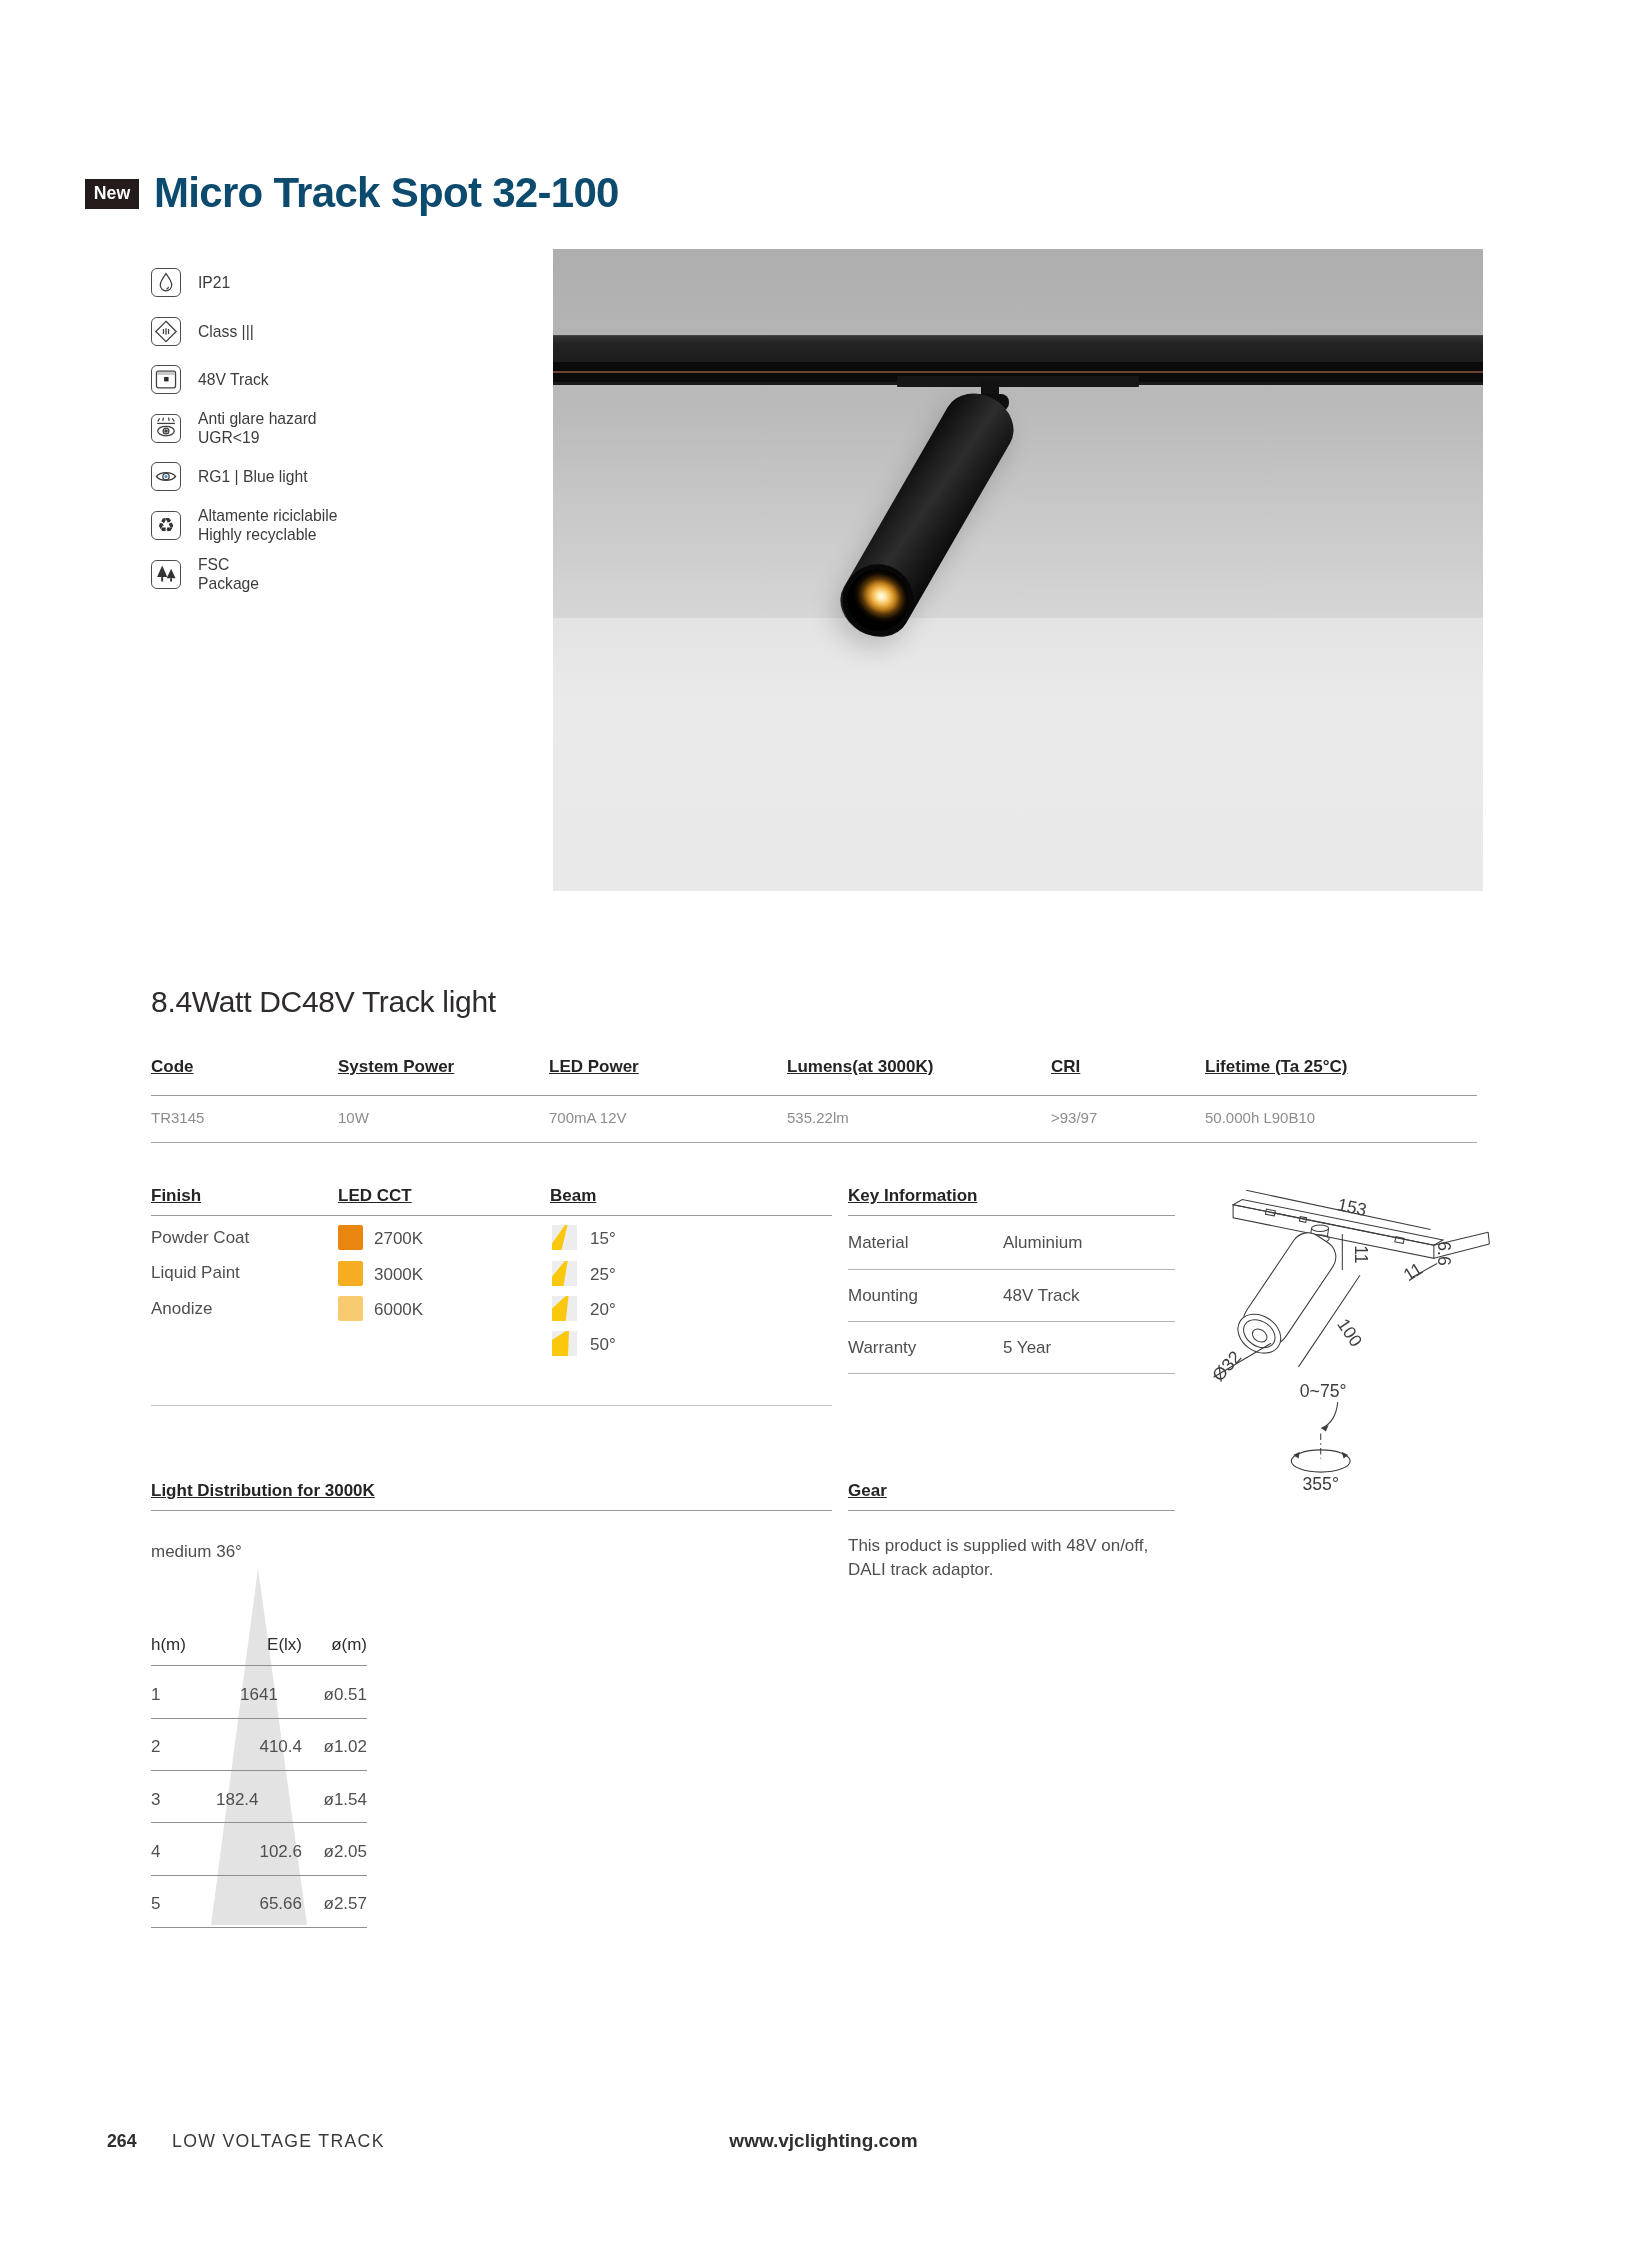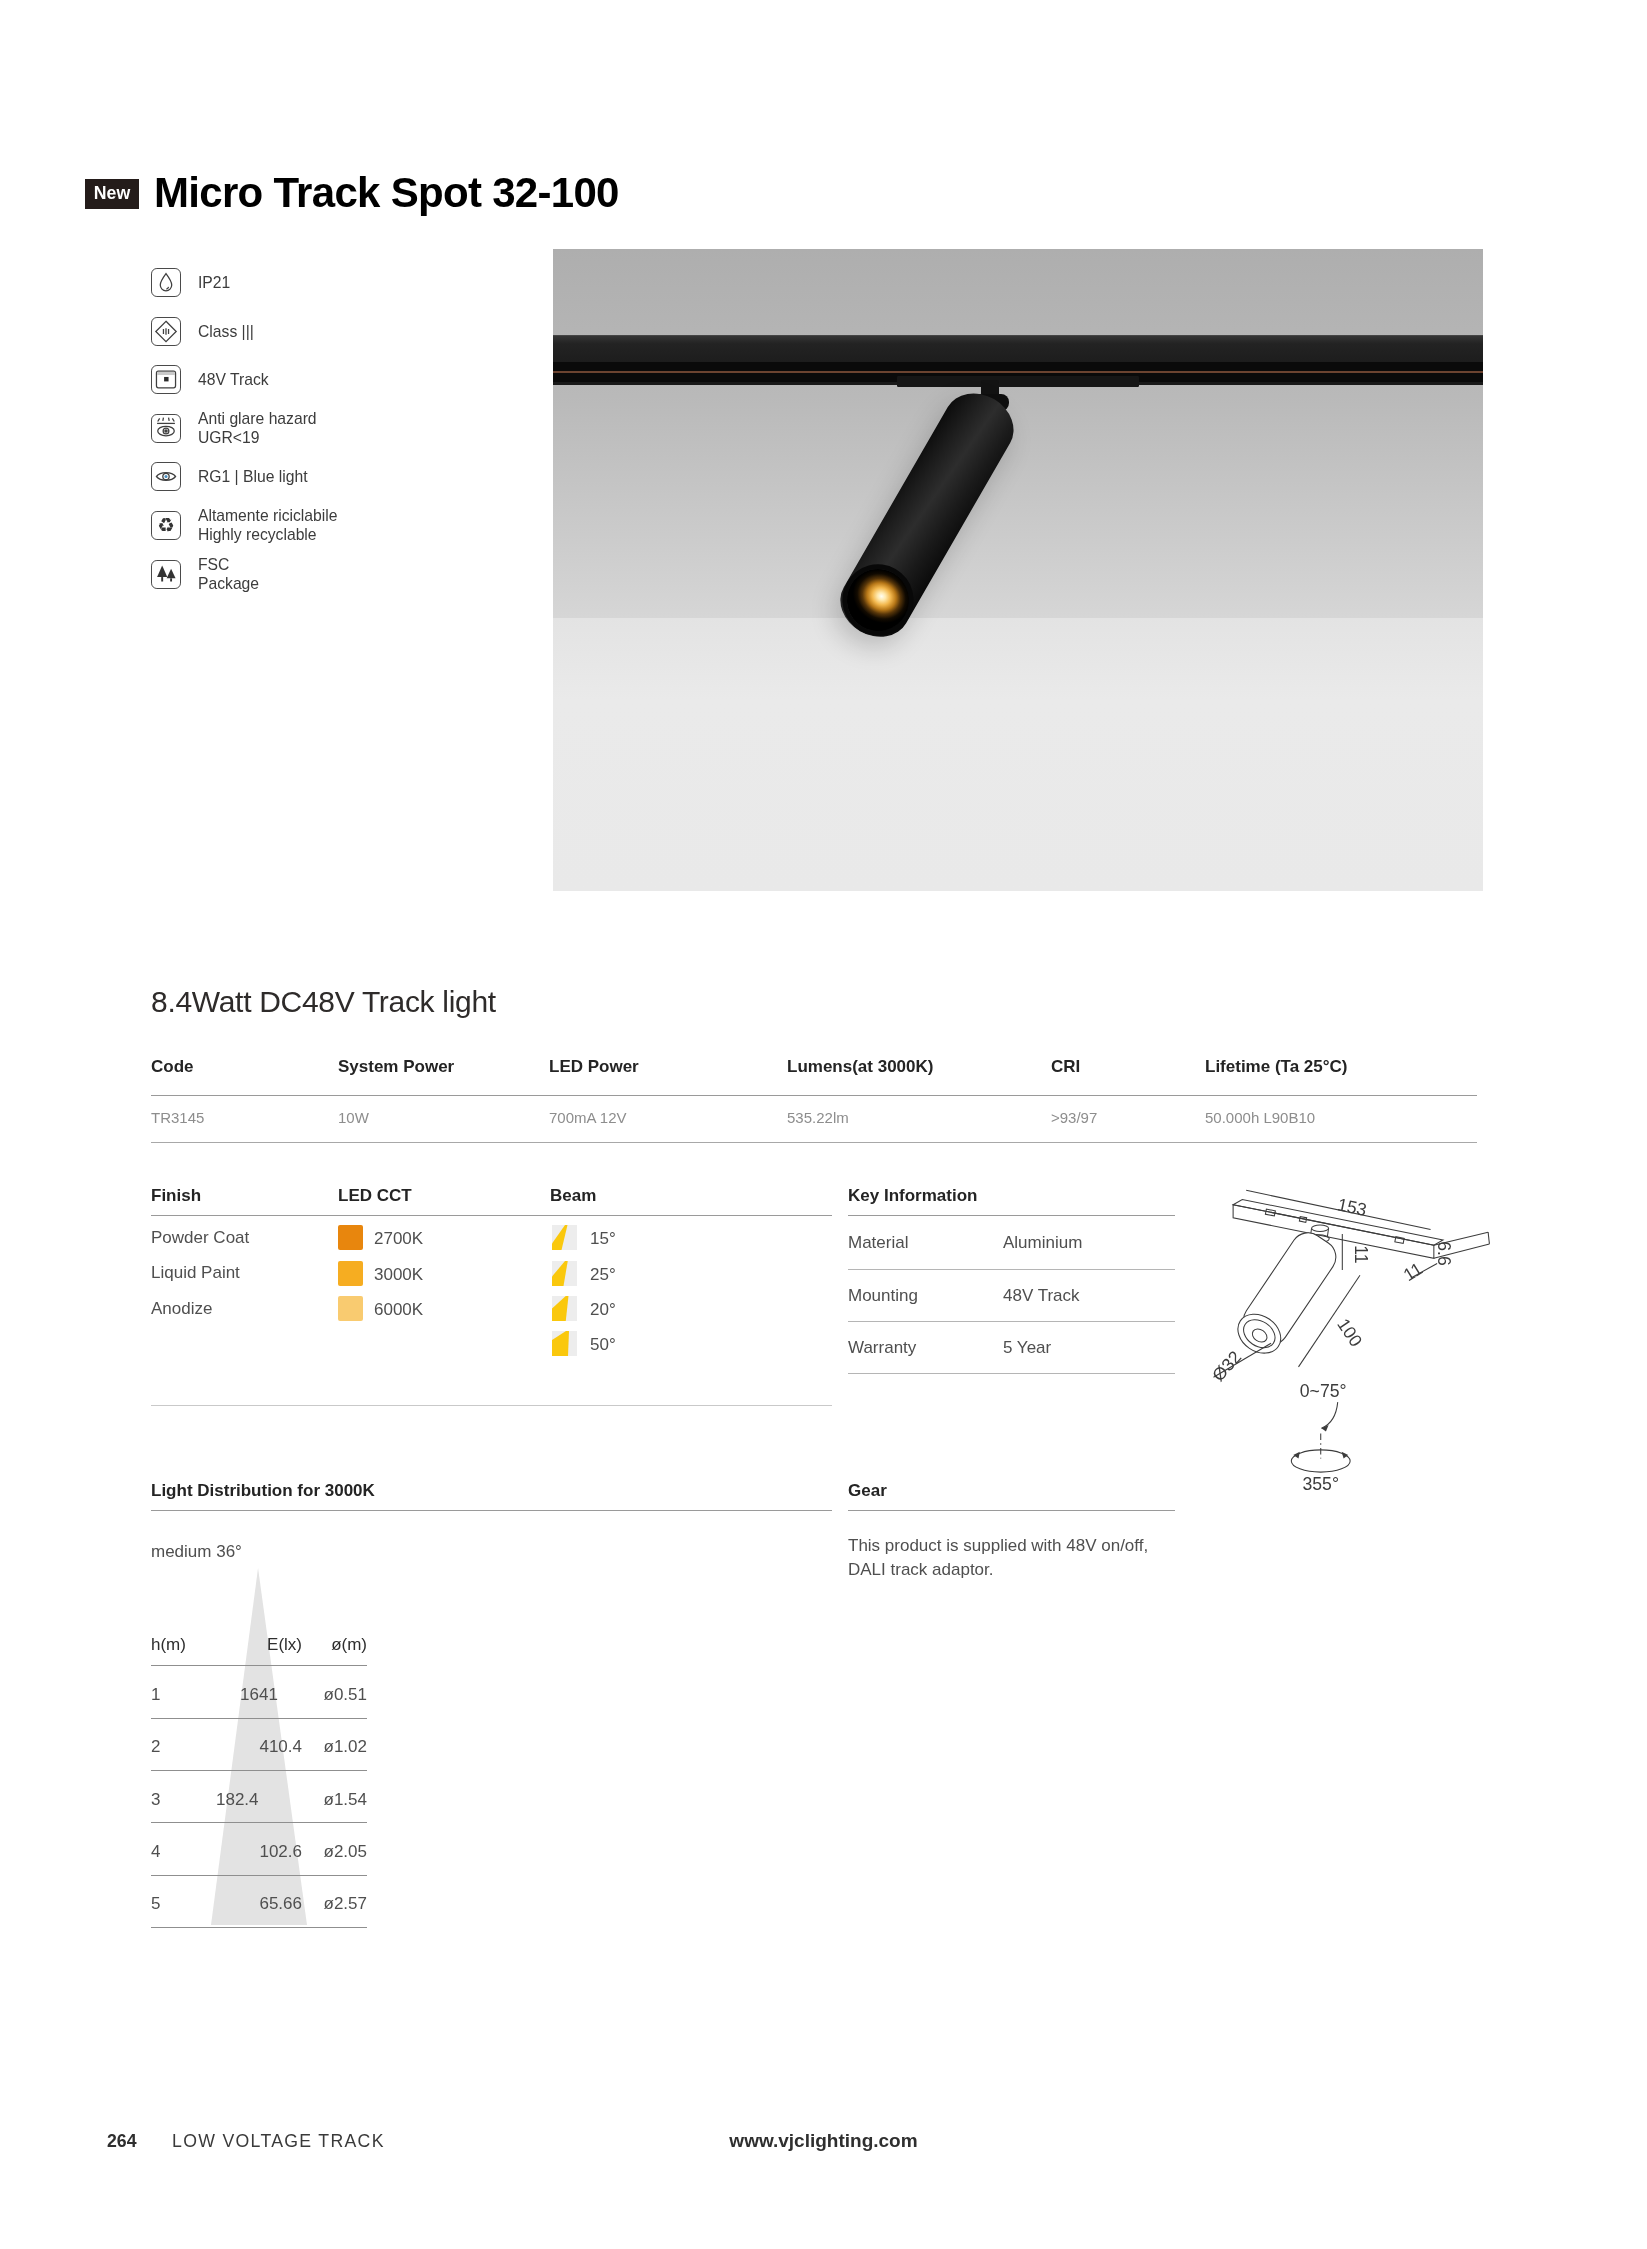--- a/index.html
+++ b/index.html
@@ -3,21 +3,21 @@
 <meta charset="utf-8">
 <style>
   html,body{margin:0;padding:0;background:#ffffff;}
   .page{position:relative;width:1647px;height:2250px;background:#fff;overflow:hidden;
         font-family:"Liberation Sans","DejaVu Sans",sans-serif;color:#242120;}
   .abs{position:absolute;white-space:nowrap;}
   
   .badge{position:absolute;left:85px;top:179px;width:54px;height:29.5px;background:#241c1a;
          color:#fff;font-size:17.7px;font-weight:bold;text-align:center;line-height:29.5px;}
   .title{position:absolute;left:154px;top:169px;font-size:42px;font-weight:bold;
-         letter-spacing:-0.7px;color:#000000;}
+         letter-spacing:-0.7px;color:#0c4a6e;}
   
   .features{position:absolute;left:151px;top:268px;}
   .feat{display:flex;align-items:center;height:29px;margin-bottom:19.6px;}
   .feat-icon{width:30px;height:29px;border:1.3px solid #4a4a4a;border-radius:5.9px;box-sizing:border-box;
              flex:0 0 auto;display:flex;align-items:center;justify-content:center;background:#fff;}
   .feat-label{margin-left:17px;font-size:15.7px;color:#3c3c3c;line-height:19px;white-space:pre-line;}
   .recycle-glyph{font-size:19.6px;color:#333;line-height:1;}
   
   .photo{position:absolute;left:553px;top:249px;width:930px;height:642px;overflow:hidden;}
   .ceiling{position:absolute;left:0;top:0;right:0;height:57.5%;
@@ -37,21 +37,21 @@
         transform-origin:36px 7.9px;transform:rotate(30deg);
         border-radius:36px / 30px;
         background:linear-gradient(95deg,#0a0a0a 0%,#1e1e1e 25%,#2d2d2d 45%,#1a1a1a 70%,#060606 100%);
         box-shadow:0 11.8px 26px rgba(0,0,0,0.18);}
   .lamp::after{content:'';position:absolute;left:5.2px;right:5.2px;bottom:4.6px;height:62px;border-radius:50%;
         background:radial-gradient(closest-side at 52% 42%,#fffdf2 0%,#ffe9ae 14%,#f2b74d 32%,#b87818 50%,#59370a 66%,#140c02 84%,#000 100%);
         box-shadow:0 0 0 4.6px #080808, inset 0 0 10.5px rgba(0,0,0,0.55);}
   
   .sec-title{position:absolute;left:151px;top:985px;font-size:30px;font-weight:400;color:#2e2b2a;letter-spacing:-0.3px;}
   
-  .th{font-size:17px;font-weight:bold;color:#242424;}
+  .th{font-size:17px;font-weight:bold;color:#242424;text-decoration:underline;}
   .td{font-size:15px;color:#8d8d8d;}
   .body-txt{font-size:17px;color:#4f4f4f;}
   .hline{position:absolute;height:0;border-top:1.3px solid #9a9a9a;}
   .hline-light{position:absolute;height:0;border-top:0.7px solid #c9c9c9;}
   
   .swatch{position:absolute;width:25px;height:25px;border-radius:2px;}
   .sw-2700{background:#e8860d;} .sw-3000{background:#f6ad21;} .sw-4000{background:#f9cb70;}
   .beam-box{position:absolute;width:25px;height:25px;background:#ededed;overflow:hidden;}
   .beam-shape{position:absolute;inset:0;background:#fac80d;}
   .b15{clip-path:polygon(52% 0,62% 0,38% 100%,0 100%,0 74%);}

